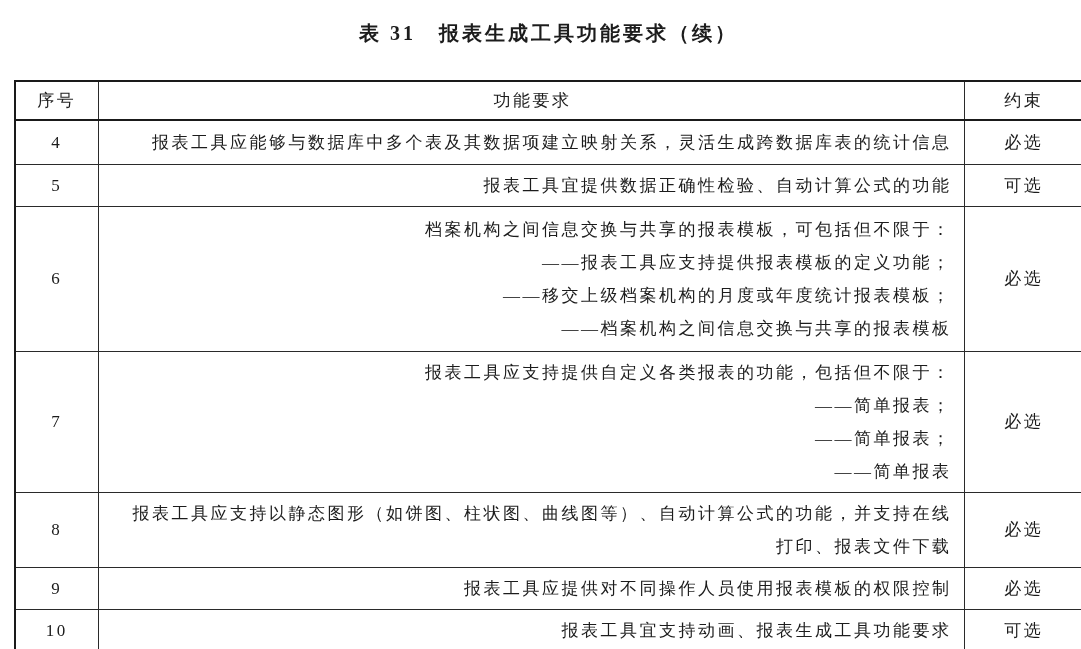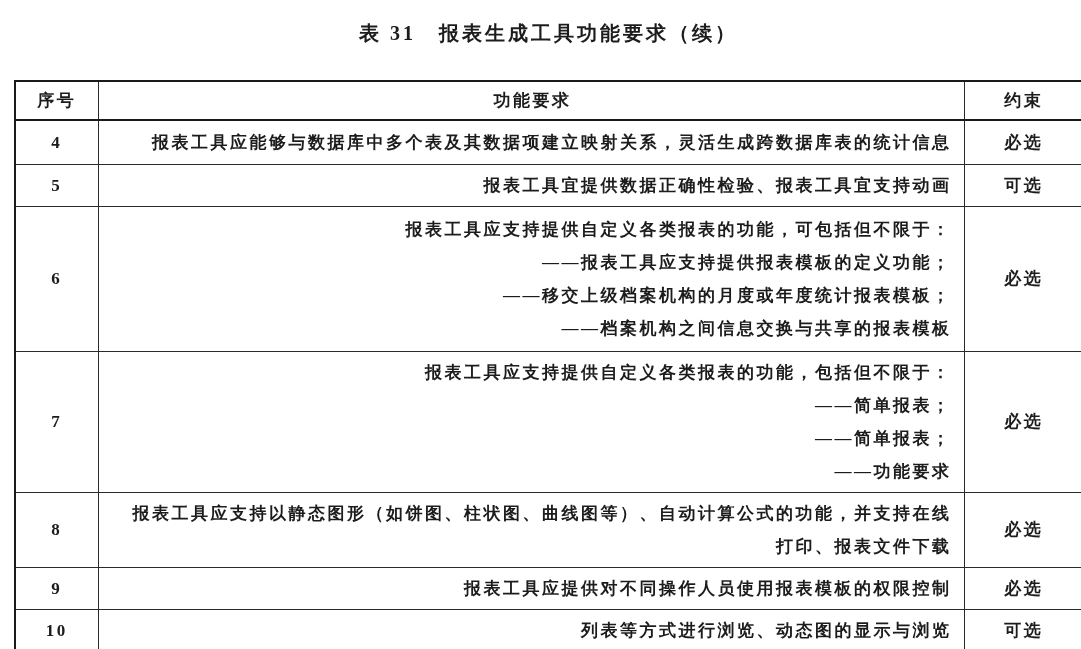--- a/index.html
+++ b/index.html
@@ -45,21 +45,21 @@
   table.doc-table th,
   table.doc-table td {
     border-left: 1px solid #2a2a2a;
     border-right: 1px solid #2a2a2a;
     border-top: 1px solid #2a2a2a;
     border-bottom: 1px solid #2a2a2a;
     vertical-align: middle;
     padding: 4px 8px;
     box-sizing: border-box;
     line-height: 33px;
-    font-weight: 700;
+    font-weight: 400;
     margin-top: 40px;
   }
   table.doc-table thead th {
     height: 38px;
     text-align: center;
     border-bottom: 2px solid #1a1a1a;
     padding: 2px 8px;
   }
   .col-no      { width: 83px;  text-align: center; }
   .col-req     { width: 866px; text-align: right; padding-left: 15px !important; padding-right: 12px !important; }
@@ -91,60 +91,60 @@
         <tr style="height: 44px;">
     <td class="col-no">4</td>
     <td class="col-req">
             <div class="req-line">报表工具应能够与数据库中多个表及其数据项建立映射关系，灵活生成跨数据库表的统计信息</div>
           </td>
     <td class="col-cons">必选</td>
   </tr>
         <tr style="height: 38px;">
     <td class="col-no">5</td>
     <td class="col-req">
-            <div class="req-line">报表工具宜提供数据正确性检验、报表工具宜支持动画</div>
+            <div class="req-line">报表工具宜提供数据正确性检验、自动计算公式的功能</div>
           </td>
     <td class="col-cons">可选</td>
   </tr>
         <tr style="height: 145px;">
     <td class="col-no">6</td>
     <td class="col-req">
-            <div class="req-line">报表工具应支持提供自定义各类报表的功能，可包括但不限于：</div>
+            <div class="req-line">档案机构之间信息交换与共享的报表模板，可包括但不限于：</div>
             <div class="req-line">——报表工具应支持提供报表模板的定义功能；</div>
             <div class="req-line">——移交上级档案机构的月度或年度统计报表模板；</div>
             <div class="req-line">——档案机构之间信息交换与共享的报表模板</div>
           </td>
     <td class="col-cons">必选</td>
   </tr>
         <tr style="height: 133px;">
     <td class="col-no">7</td>
     <td class="col-req">
             <div class="req-line">报表工具应支持提供自定义各类报表的功能，包括但不限于：</div>
             <div class="req-line">——简单报表；</div>
             <div class="req-line">——简单报表；</div>
-            <div class="req-line">——功能要求</div>
+            <div class="req-line">——简单报表</div>
           </td>
     <td class="col-cons">必选</td>
   </tr>
         <tr style="height: 70px;">
     <td class="col-no">8</td>
     <td class="col-req">
             <div class="req-line">报表工具应支持以静态图形（如饼图、柱状图、曲线图等）、自动计算公式的功能，并支持在线打印、报表文件下载</div>
           </td>
     <td class="col-cons">必选</td>
   </tr>
         <tr style="height: 42px;">
     <td class="col-no">9</td>
     <td class="col-req">
             <div class="req-line">报表工具应提供对不同操作人员使用报表模板的权限控制</div>
           </td>
     <td class="col-cons">必选</td>
   </tr>
         <tr style="height: 42px;">
     <td class="col-no">10</td>
     <td class="col-req">
-            <div class="req-line">列表等方式进行浏览、动态图的显示与浏览</div>
+            <div class="req-line">报表工具宜支持动画、报表生成工具功能要求</div>
           </td>
     <td class="col-cons">可选</td>
   </tr>
       </tbody>
   </table>
 </div>
 
 </body></html>

